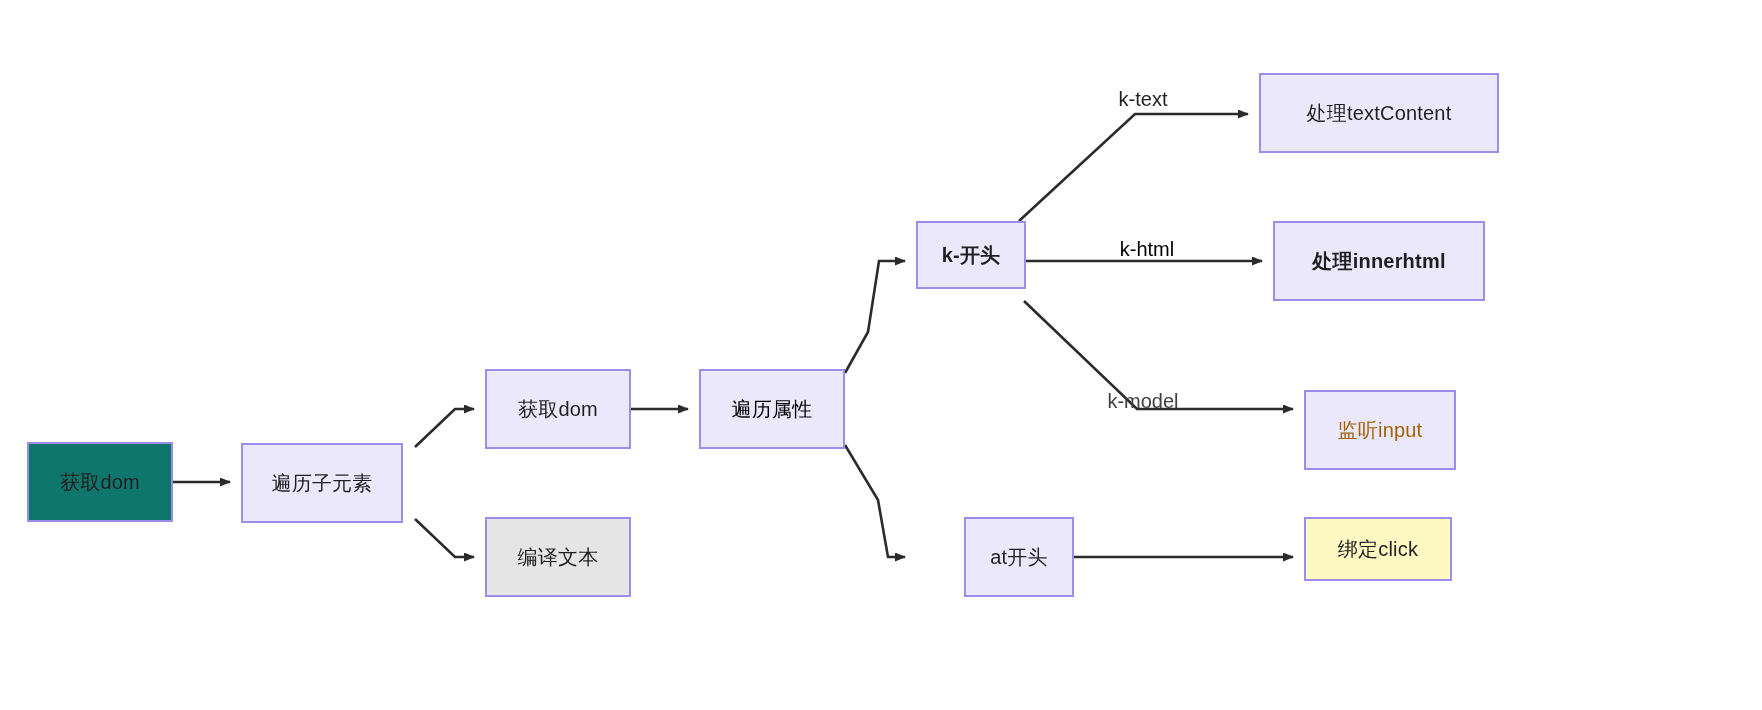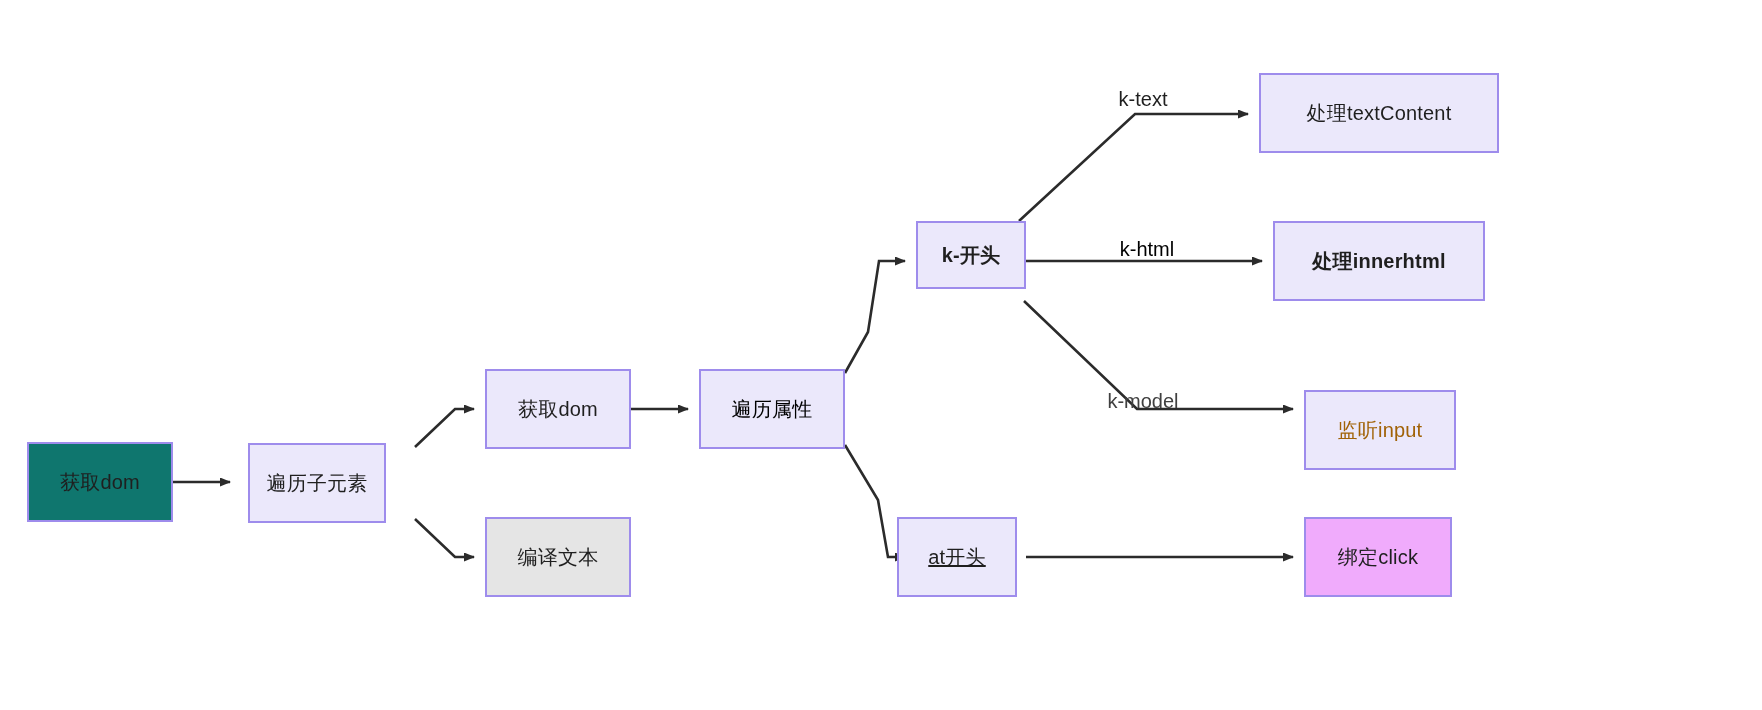--- a/index.html
+++ b/index.html
@@ -69,48 +69,48 @@
         <polyline points="1026,261 1262,261" fill="none" stroke="#2b2b2b" stroke-width="2.6" stroke-linejoin="miter" stroke-linecap="butt" marker-end="url(#arrowhead)"></polyline>
         <polyline points="1024,301 1137,409 1293,409" fill="none" stroke="#2b2b2b" stroke-width="2.6" stroke-linejoin="miter" stroke-linecap="butt" marker-end="url(#arrowhead)"></polyline>
         <polyline points="1026,557 1293,557" fill="none" stroke="#2b2b2b" stroke-width="2.6" stroke-linejoin="miter" stroke-linecap="butt" marker-end="url(#arrowhead)"></polyline>
       </g>
   </svg>
 
   <div id="node-layer">
       <div class="node" style="left: 27px; top: 442px; width: 146px; height: 80px; background: #0f766e; border-color: rgb(158, 140, 236); color: rgb(31, 31, 31);">
         <span>获取dom</span>
       </div>
-      <div class="node" style="left: 248px; top: 443px; width: 138px; height: 80px; background: rgb(235, 232, 251); border-color: rgb(158, 140, 236); color: rgb(31, 31, 31);">
+      <div class="node" style="left: 241px; top: 443px; width: 162px; height: 80px; background: rgb(235, 232, 251); border-color: rgb(158, 140, 236); color: rgb(31, 31, 31);">
         <span>遍历子元素</span>
       </div>
       <div class="node" style="left: 485px; top: 369px; width: 146px; height: 80px; background: rgb(235, 232, 251); border-color: rgb(158, 140, 236); color: rgb(31, 31, 31);">
         <span>获取dom</span>
       </div>
       <div class="node" style="left: 485px; top: 517px; width: 146px; height: 80px; background: #e5e5e5; border-color: rgb(158, 140, 236); color: rgb(31, 31, 31);">
         <span>编译文本</span>
       </div>
       <div class="node" style="left: 699px; top: 369px; width: 146px; height: 80px; background: rgb(235, 232, 251); border-color: rgb(158, 140, 236); color: #000000;">
         <span>遍历属性</span>
       </div>
       <div class="node" style="left: 916px; top: 221px; width: 110px; height: 68px; background: rgb(235, 232, 251); border-color: rgb(158, 140, 236); color: rgb(31, 31, 31); font-weight: bold;">
         <span>k-开头</span>
       </div>
-      <div class="node" style="left: 897px; top: 517px; width: 120px; height: 80px; background: rgb(235, 232, 251); border-color: rgb(158, 140, 236); color: rgb(31, 31, 31); text-decoration: underline;">
+      <div class="node" style="left: 964px; top: 517px; width: 110px; height: 80px; background: rgb(235, 232, 251); border-color: rgb(158, 140, 236); color: rgb(31, 31, 31);">
         <span>at开头</span>
       </div>
       <div class="node" style="left: 1259px; top: 73px; width: 240px; height: 80px; background: rgb(235, 232, 251); border-color: rgb(158, 140, 236); color: rgb(31, 31, 31);">
         <span>处理textContent</span>
       </div>
       <div class="node" style="left: 1273px; top: 221px; width: 212px; height: 80px; background: rgb(235, 232, 251); border-color: rgb(158, 140, 236); color: rgb(31, 31, 31); font-weight: bold;">
         <span>处理innerhtml</span>
       </div>
       <div class="node" style="left: 1304px; top: 390px; width: 152px; height: 80px; background: rgb(235, 232, 251); border-color: rgb(158, 140, 236); color: #a16207;">
         <span>监听input</span>
       </div>
-      <div class="node" style="left: 1304px; top: 517px; width: 148px; height: 80px; background: #f0abfc; border-color: rgb(158, 140, 236); color: rgb(31, 31, 31);">
+      <div class="node" style="left: 1304px; top: 517px; width: 148px; height: 64px; background: #fef9c3; border-color: rgb(158, 140, 236); color: rgb(31, 31, 31);">
         <span>绑定click</span>
       </div>
     </div>
   <div id="label-layer">
       <div class="edge-label" style="left: 1143px; top: 99px; color: rgb(31, 31, 31); text-align: center;">k-text</div>
       <div class="edge-label" style="left: 1147px; top: 249px; color: #000000;">k-html</div>
       <div class="edge-label" style="left: 1143px; top: 401px; color: #404040; text-align: right;">k-model</div>
     </div>
 
 </div>

